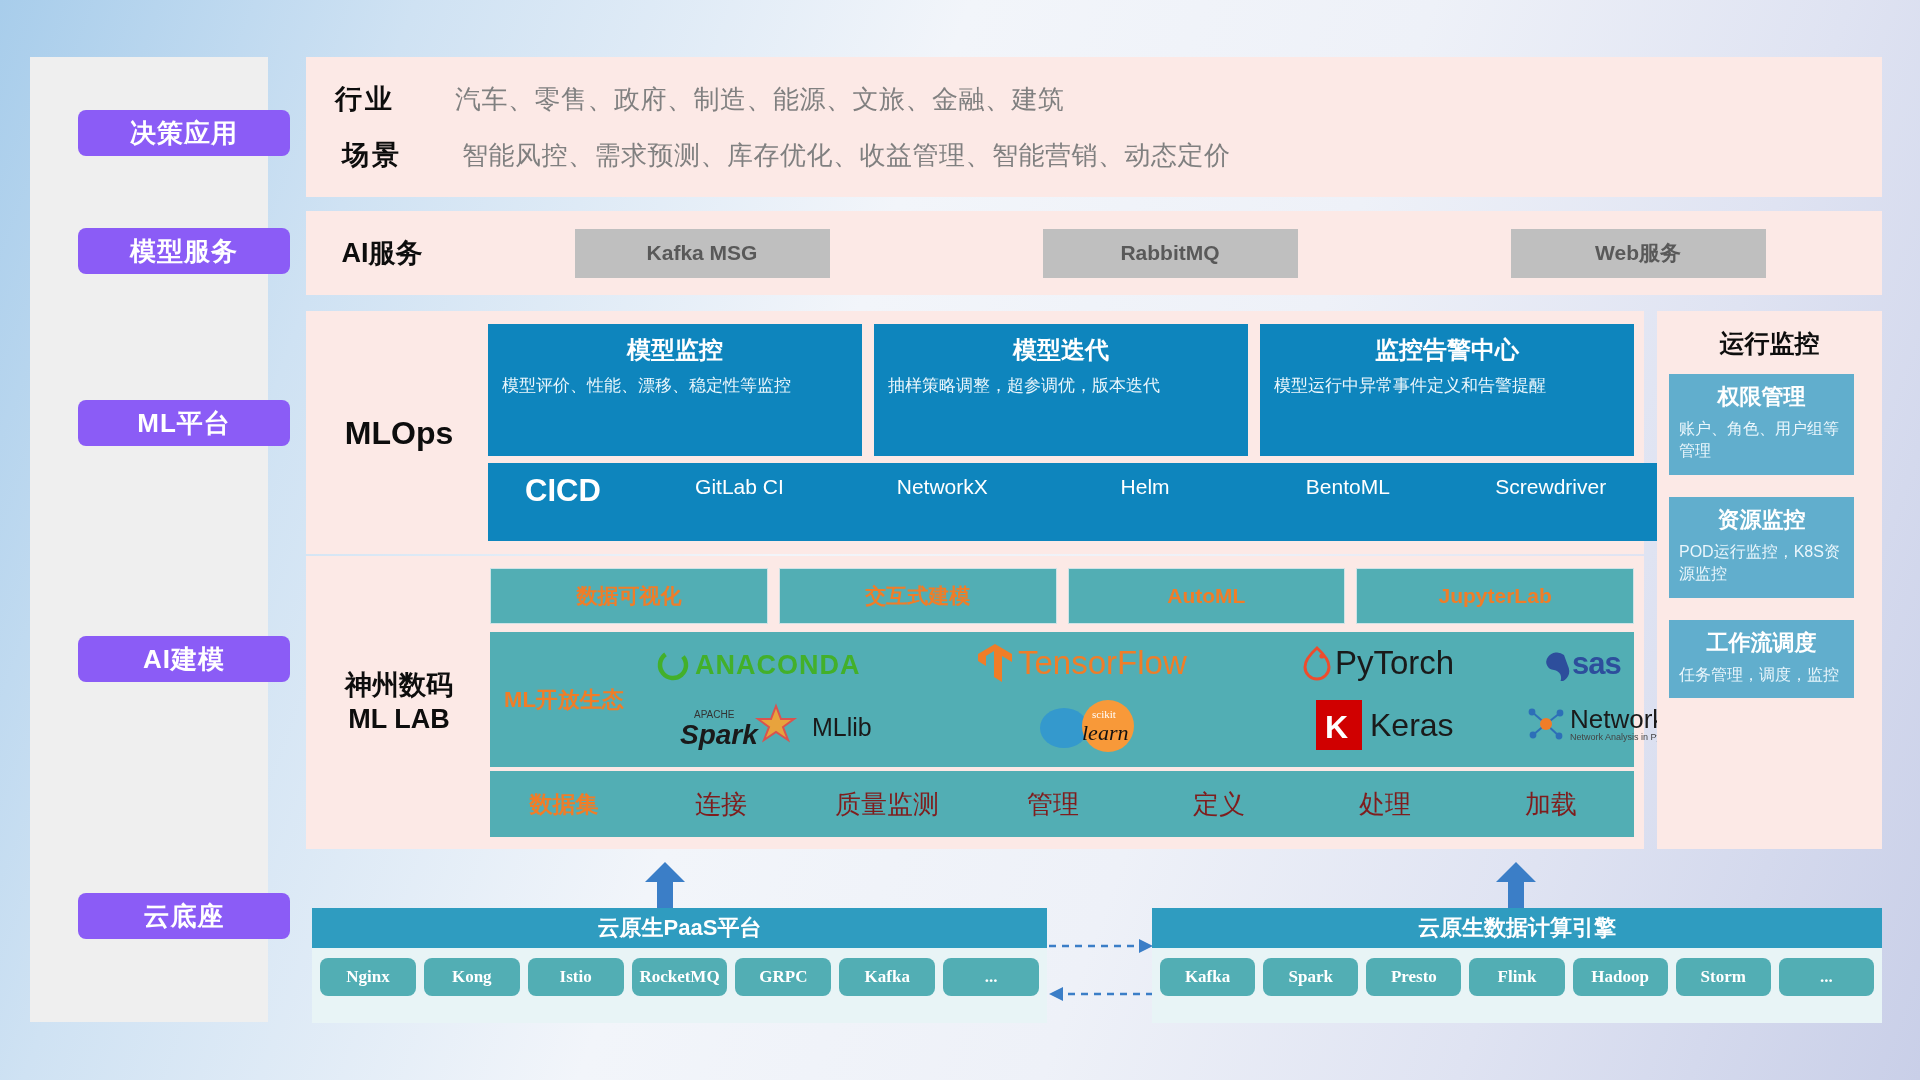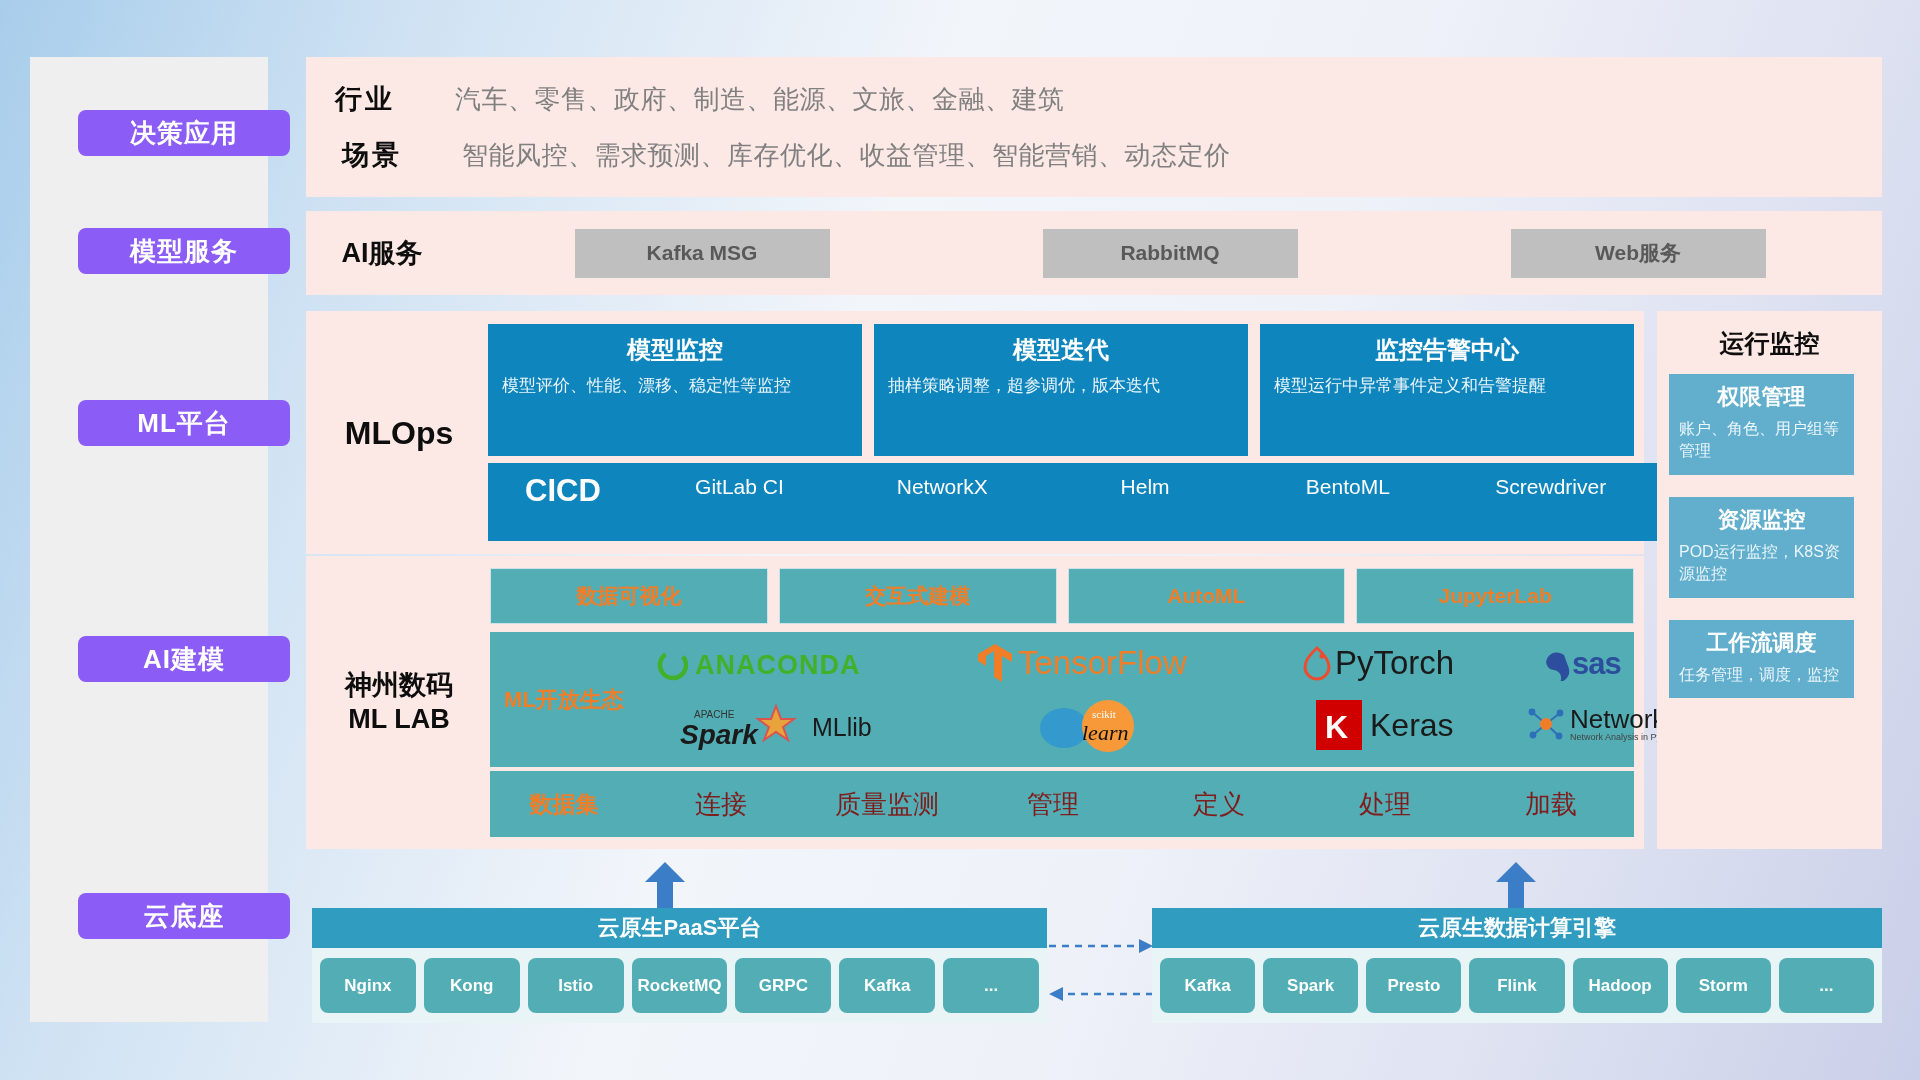--- a/index.html
+++ b/index.html
@@ -114,22 +114,22 @@
   .cb-left { left: 312px; top: 908px; width: 735px; height: 115px; }
   .cb-right { left: 1152px; top: 908px; width: 730px; height: 115px; }
   .cb-head {
     height: 40px; background: #2f9cc0; color: #fff; font-size: 22px; font-weight: bold;
     display: flex; align-items: center; justify-content: center;
   }
   .cb-items { display: flex; gap: 8px; padding: 10px 8px; }
   .cb-chip {
     flex: 1; background: #52aeb4; color: #fff; border-radius: 8px;
     font-size: 17px; font-weight: bold; text-align: center;
-    height: 55px; display: flex; align-items: center; justify-content: center;
-    line-height: 1.15; padding: 0 2px;
+    height: 38px; display: flex; align-items: center; justify-content: center;
+    line-height: 1.15; padding: 0 2px; font-family: Liberation Serif, serif;
   }
 
   .uparrow { position: absolute; width: 40px; height: 40px; }
   .uparrow svg { display: block; }
 
   .connector { position: absolute; left: 1047px; top: 930px; width: 108px; height: 80px; }
 </style>
 </head>
 <body>
 

